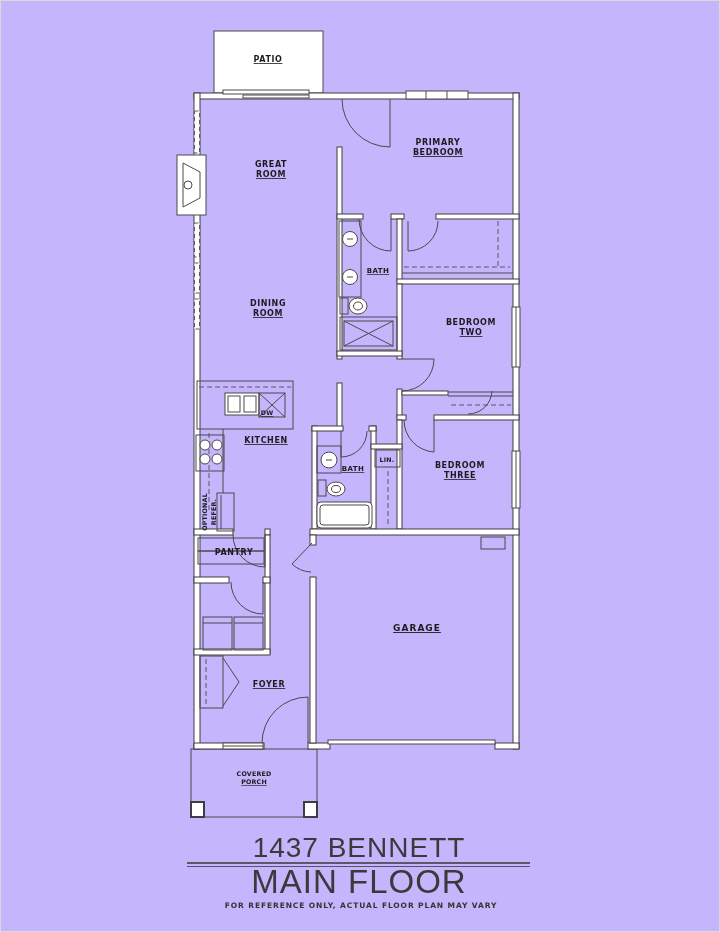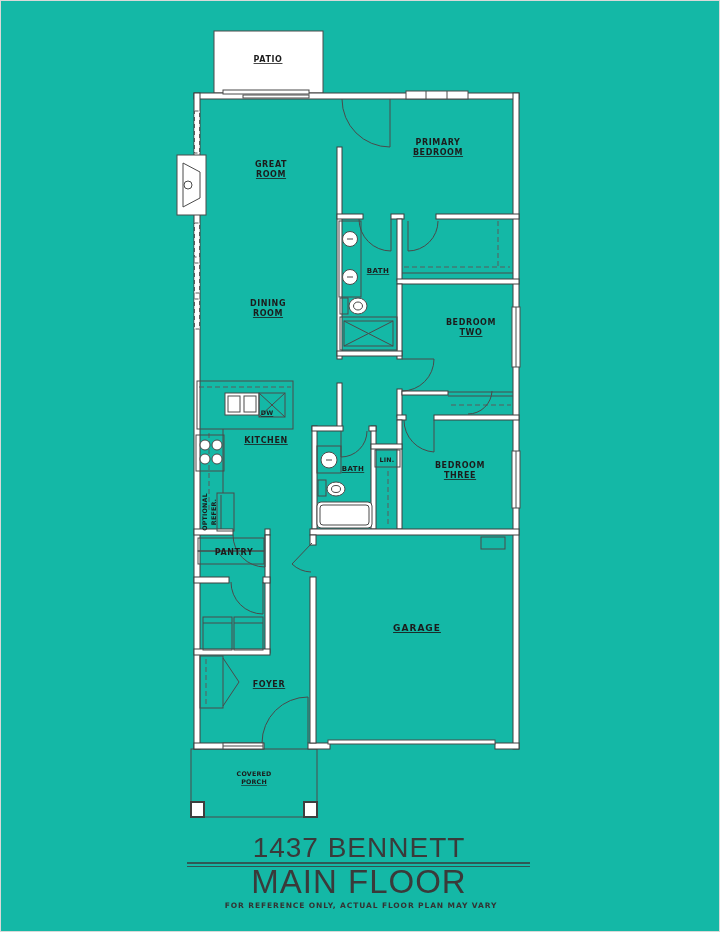--- a/index.html
+++ b/index.html
@@ -1,17 +1,17 @@
 <!DOCTYPE html>
 <html><head>
 <meta charset="utf-8">
 <style>
   html,body{margin:0;padding:0;background:#ffffff;}
   .page{
-    position:relative;width:720px;height:932px;background:#14b8a6;
+    position:relative;width:720px;height:932px;background:#c4b5fd;
     border:1px solid #d9d9d9;box-sizing:border-box;overflow:hidden;
     font-family:"Liberation Sans",sans-serif;
   }
   svg{position:absolute;left:0;top:0;}
   .wall{fill:#ffffff;stroke:#3e3e3e;stroke-width:1;}
   .thin{fill:none;stroke:#4a4a4a;stroke-width:1;}
   .thin2{fill:#ffffff;stroke:#4a4a4a;stroke-width:1;}
   .fix{fill:#ffffff;stroke:#4a4a4a;stroke-width:1;}
   .post{fill:#ffffff;stroke:#3e3e3e;stroke-width:2;}
   .dash{fill:none;stroke:#5a5a5a;stroke-width:1;stroke-dasharray:5 3;}

